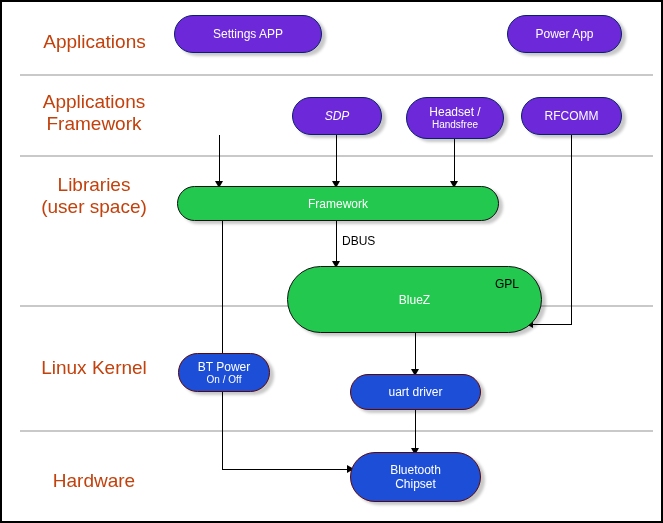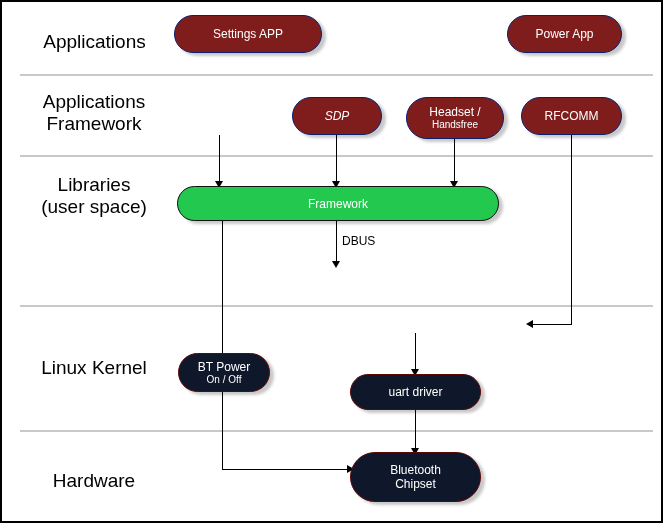--- a/index.html
+++ b/index.html
@@ -23,21 +23,21 @@
   .divider {
     position: absolute;
     height: 2px;
     background: #c9c9c9;
     left: 18px;
     right: 8px;
   }
   
   .layer-label {
     position: absolute;
-    color: #000000;
+    color: #c2410c;
     font-size: 19px;
     line-height: 22px;
     text-align: center;
     white-space: pre-line;
     letter-spacing: 0px;
   }
   
   .node {
     position: absolute;
     box-sizing: border-box;
@@ -46,30 +46,30 @@
     flex-direction: column;
     align-items: center;
     justify-content: center;
     color: #ffffff;
     text-align: center;
     box-shadow: 4px 3px 3px rgba(0,0,0,0.22);
   }
   .node .line1 { font-size: 12px; line-height: 14px; }
   .node .line2 { font-size: 10px; line-height: 12px; }
   .node.blue {
-    background: #7f1d1d;
+    background: #6d28d9;
     border: 1px solid #0c1f6e;
     text-align: right;
   }
   .node.green {
     background: #23C94F;
     border: 1px solid #111111;
   }
   .node.red {
-    background: #0f172a;
+    background: #1d4ed8;
     border: 1px solid #5d0707;
   }
   .node.green .line1 { font-size: 12px; }
   .corner-tag {
     position: absolute;
     color: #000000;
     font-size: 12px;
     line-height: 14px;
   }
   
@@ -181,20 +181,24 @@
   </div>
 
   <div class="node blue" style="left:519px; top:95px; width:101px; height:38px;">
     <span class="line1">RFCOMM</span>
   </div>
 
   <div class="node green" style="left:175px; top:184px; width:322px; height:35px;">
     <span class="line1">Framework</span>
   </div>
 
+  <div class="node green" style="left:285px; top:264px; width:255px; height:67px;">
+    <span class="corner-tag" style="right:22px; top:10px;">GPL</span>
+    <span class="line1">BlueZ</span>
+  </div>
 
   <div class="node red" style="left:176px; top:351px; width:92px; height:39px;">
     <span class="line1">BT Power</span>
     <span class="line2">On / Off</span>
   </div>
 
   <div class="node red" style="left:348px; top:372px; width:131px; height:36px;">
     <span class="line1">uart driver</span>
   </div>
 

